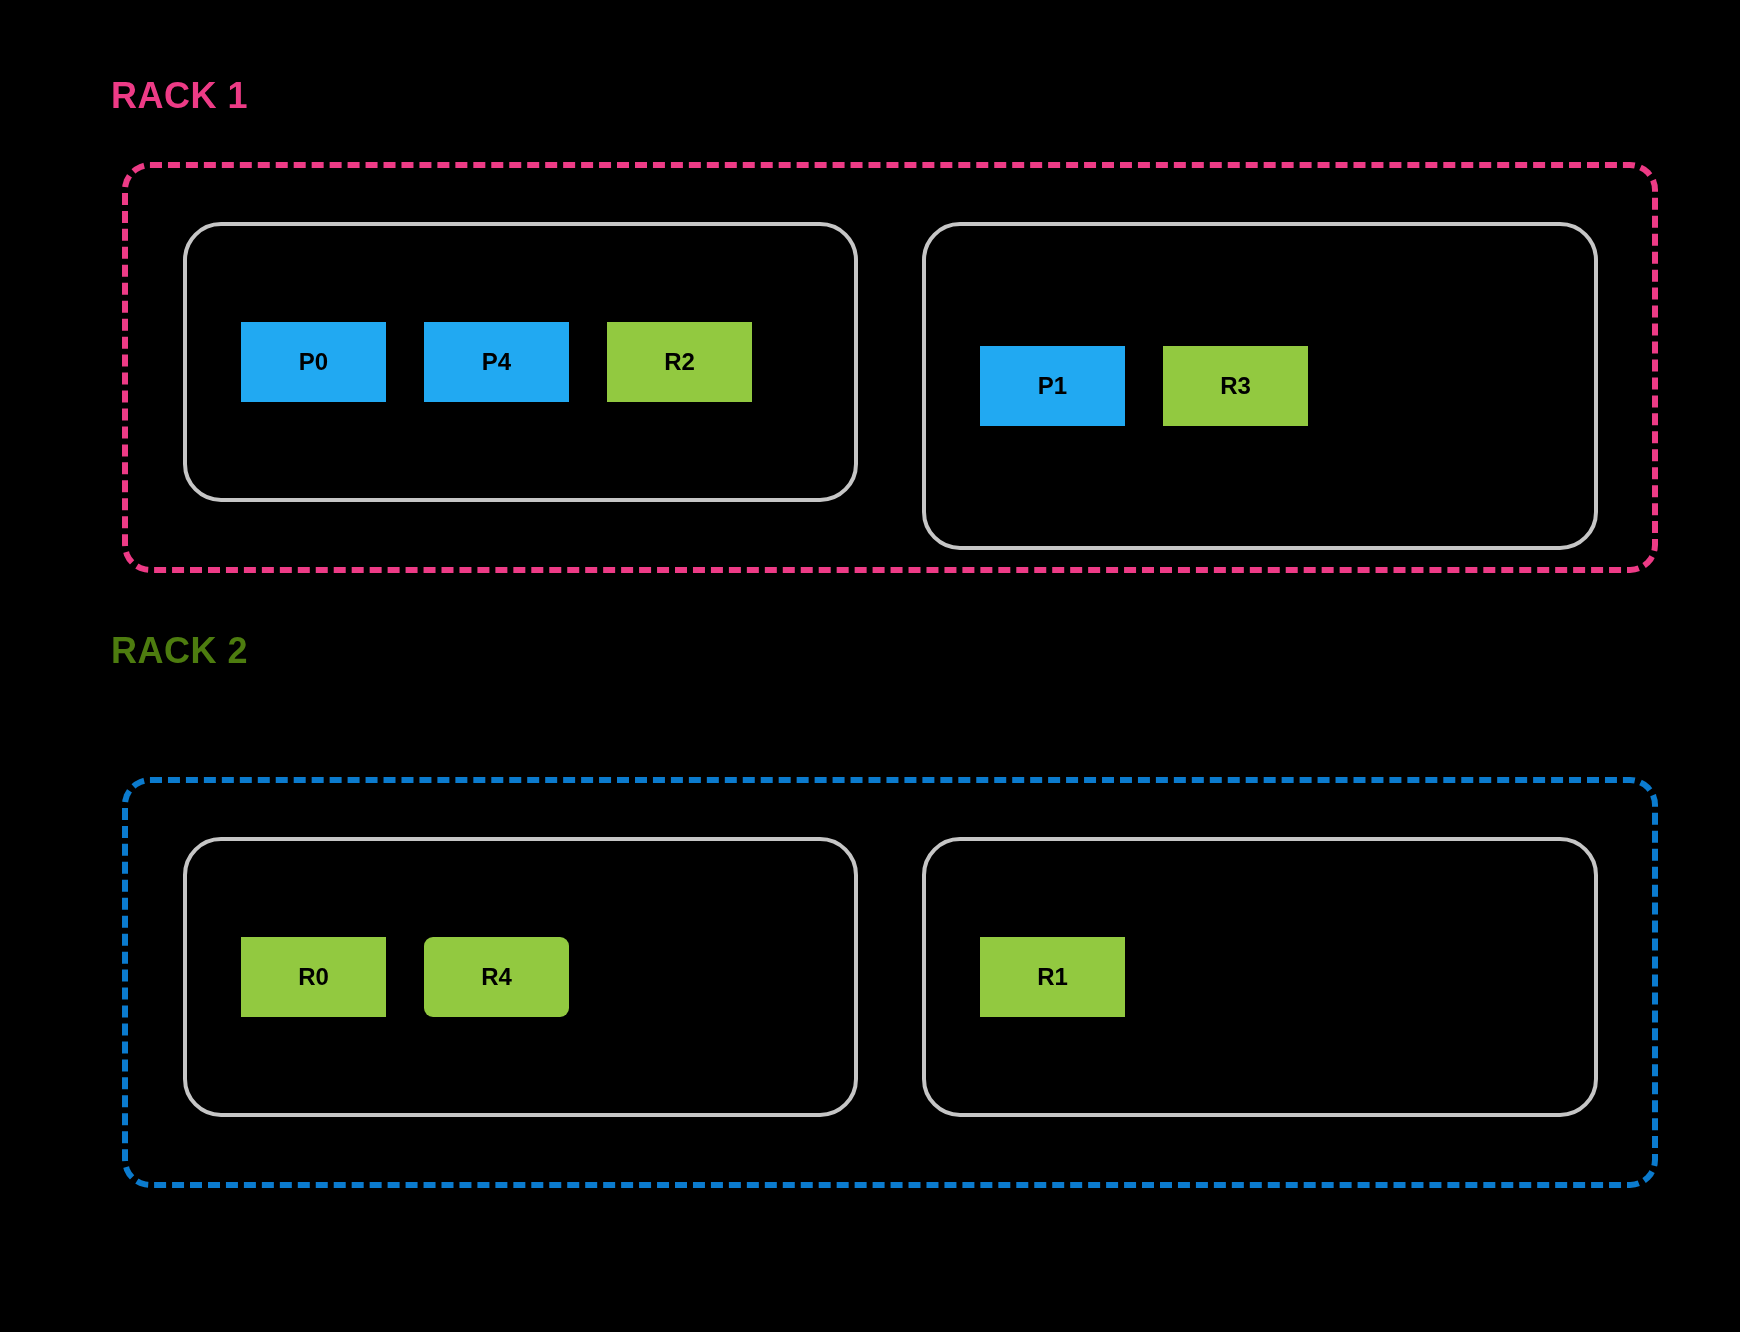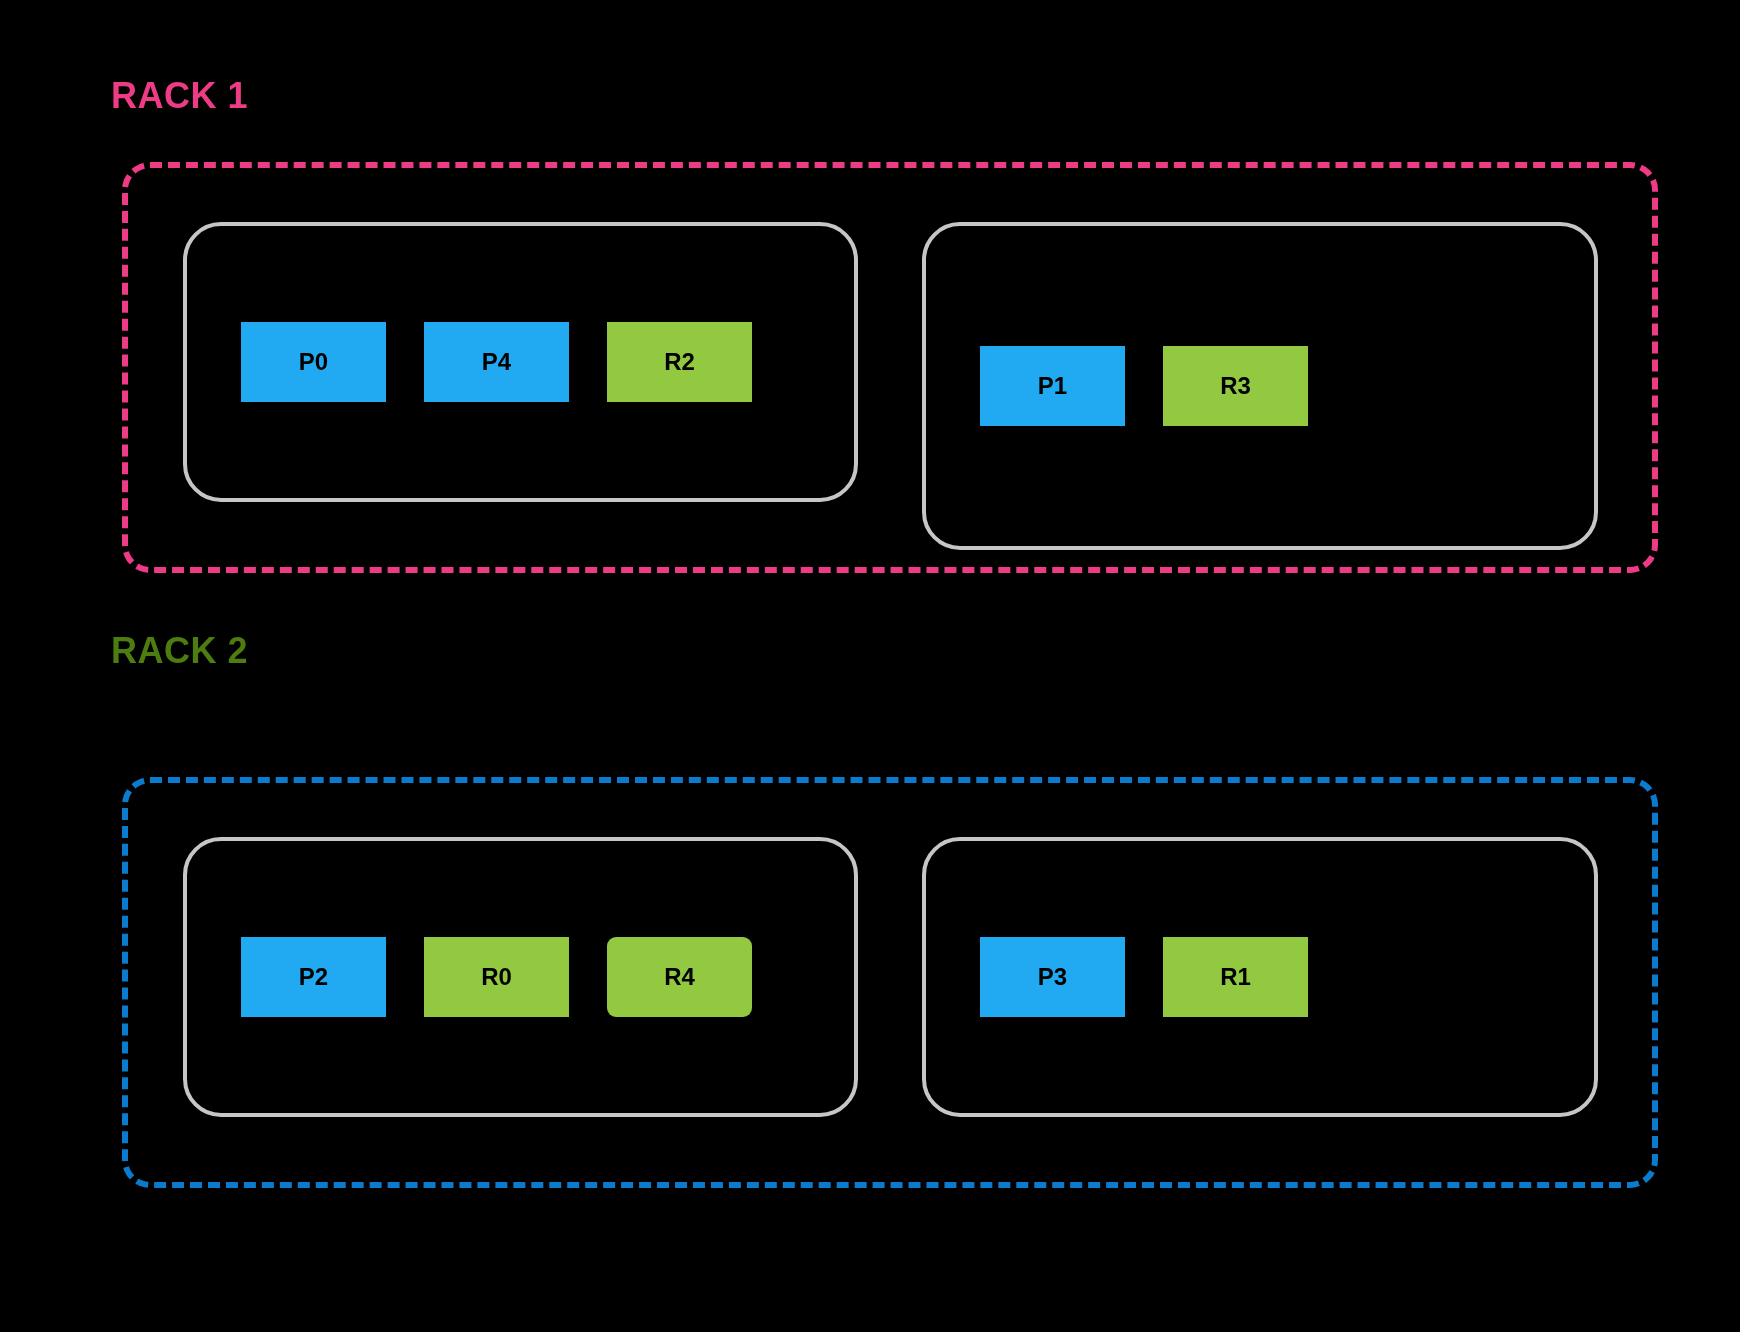--- a/index.html
+++ b/index.html
@@ -59,27 +59,25 @@
     </div>
   </div>
 
   <div class="rack">
     <div class="rack-label" id="rack2-label" style="color: #4d7c0f;">RACK 2</div>
 
     <div class="rack-box" id="rack2-box" style="border-color: rgb(11, 123, 206);"></div>
 
     <div class="node" id="rack2-node1">
       <div class="node-inner">
-        <div class="blk" style="background: rgb(33, 169, 242);">P2</div>
         <div class="blk" style="background: rgb(146, 201, 64);">R0</div>
         <div class="blk" style="background: rgb(146, 201, 64); border-radius: 9px;">R4</div>
       </div>
     </div>
 
     <div class="node" id="rack2-node2">
       <div class="node-inner">
-        <div class="blk" style="background: rgb(33, 169, 242);">P3</div>
         <div class="blk" style="background: rgb(146, 201, 64);">R1</div>
       </div>
     </div>
   </div>
 
 </div>
 
 </body></html>

